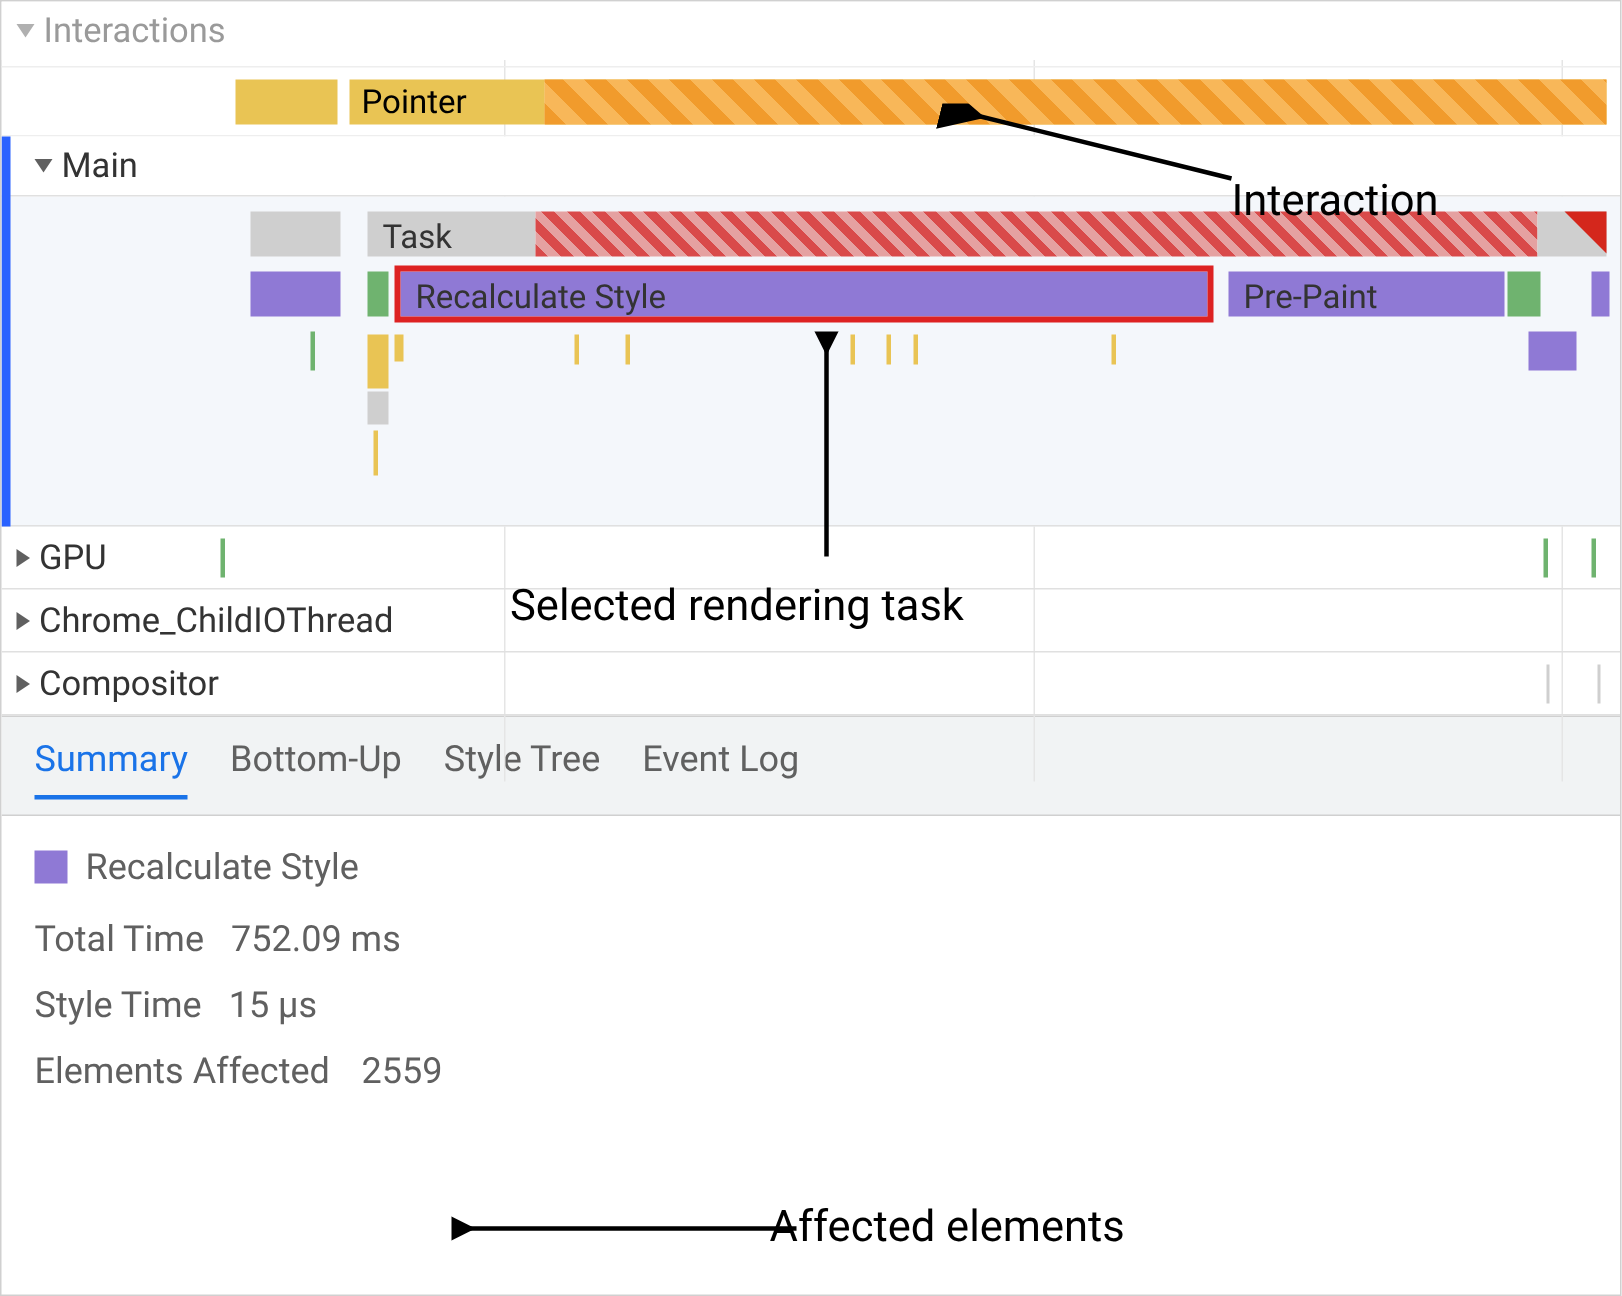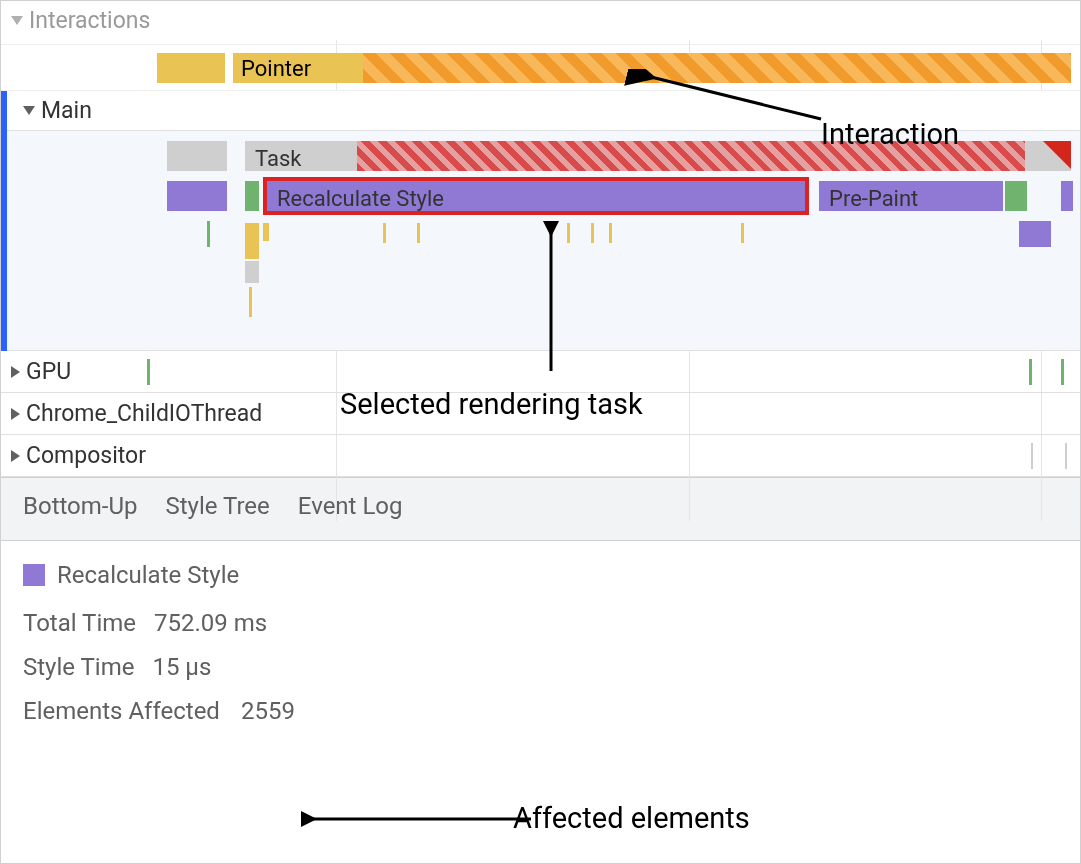--- a/index.html
+++ b/index.html
@@ -282,20 +282,21 @@
   <span>Chrome_ChildIOThread</span>
 </div>
 <div class="collapsed-track">
   <span class="arrow right"></span>
   <span>Compositor</span>
   <div style="position:absolute; left:1030px; top:8px; width:2px; height:26px; background:#cfcfcf;"></div>
   <div style="position:absolute; left:1064px; top:8px; width:2px; height:26px; background:#cfcfcf;"></div>
 </div>
 
 <div class="detail-tabs">
+  <div class="tab active">Summary</div>
   <div class="tab">Bottom-Up</div>
   <div class="tab">Style Tree</div>
   <div class="tab">Event Log</div>
 </div>
 
 <div class="summary-body">
   <div class="summary-title">
     <span class="swatch"></span>
     <span>Recalculate Style</span>
   </div>

